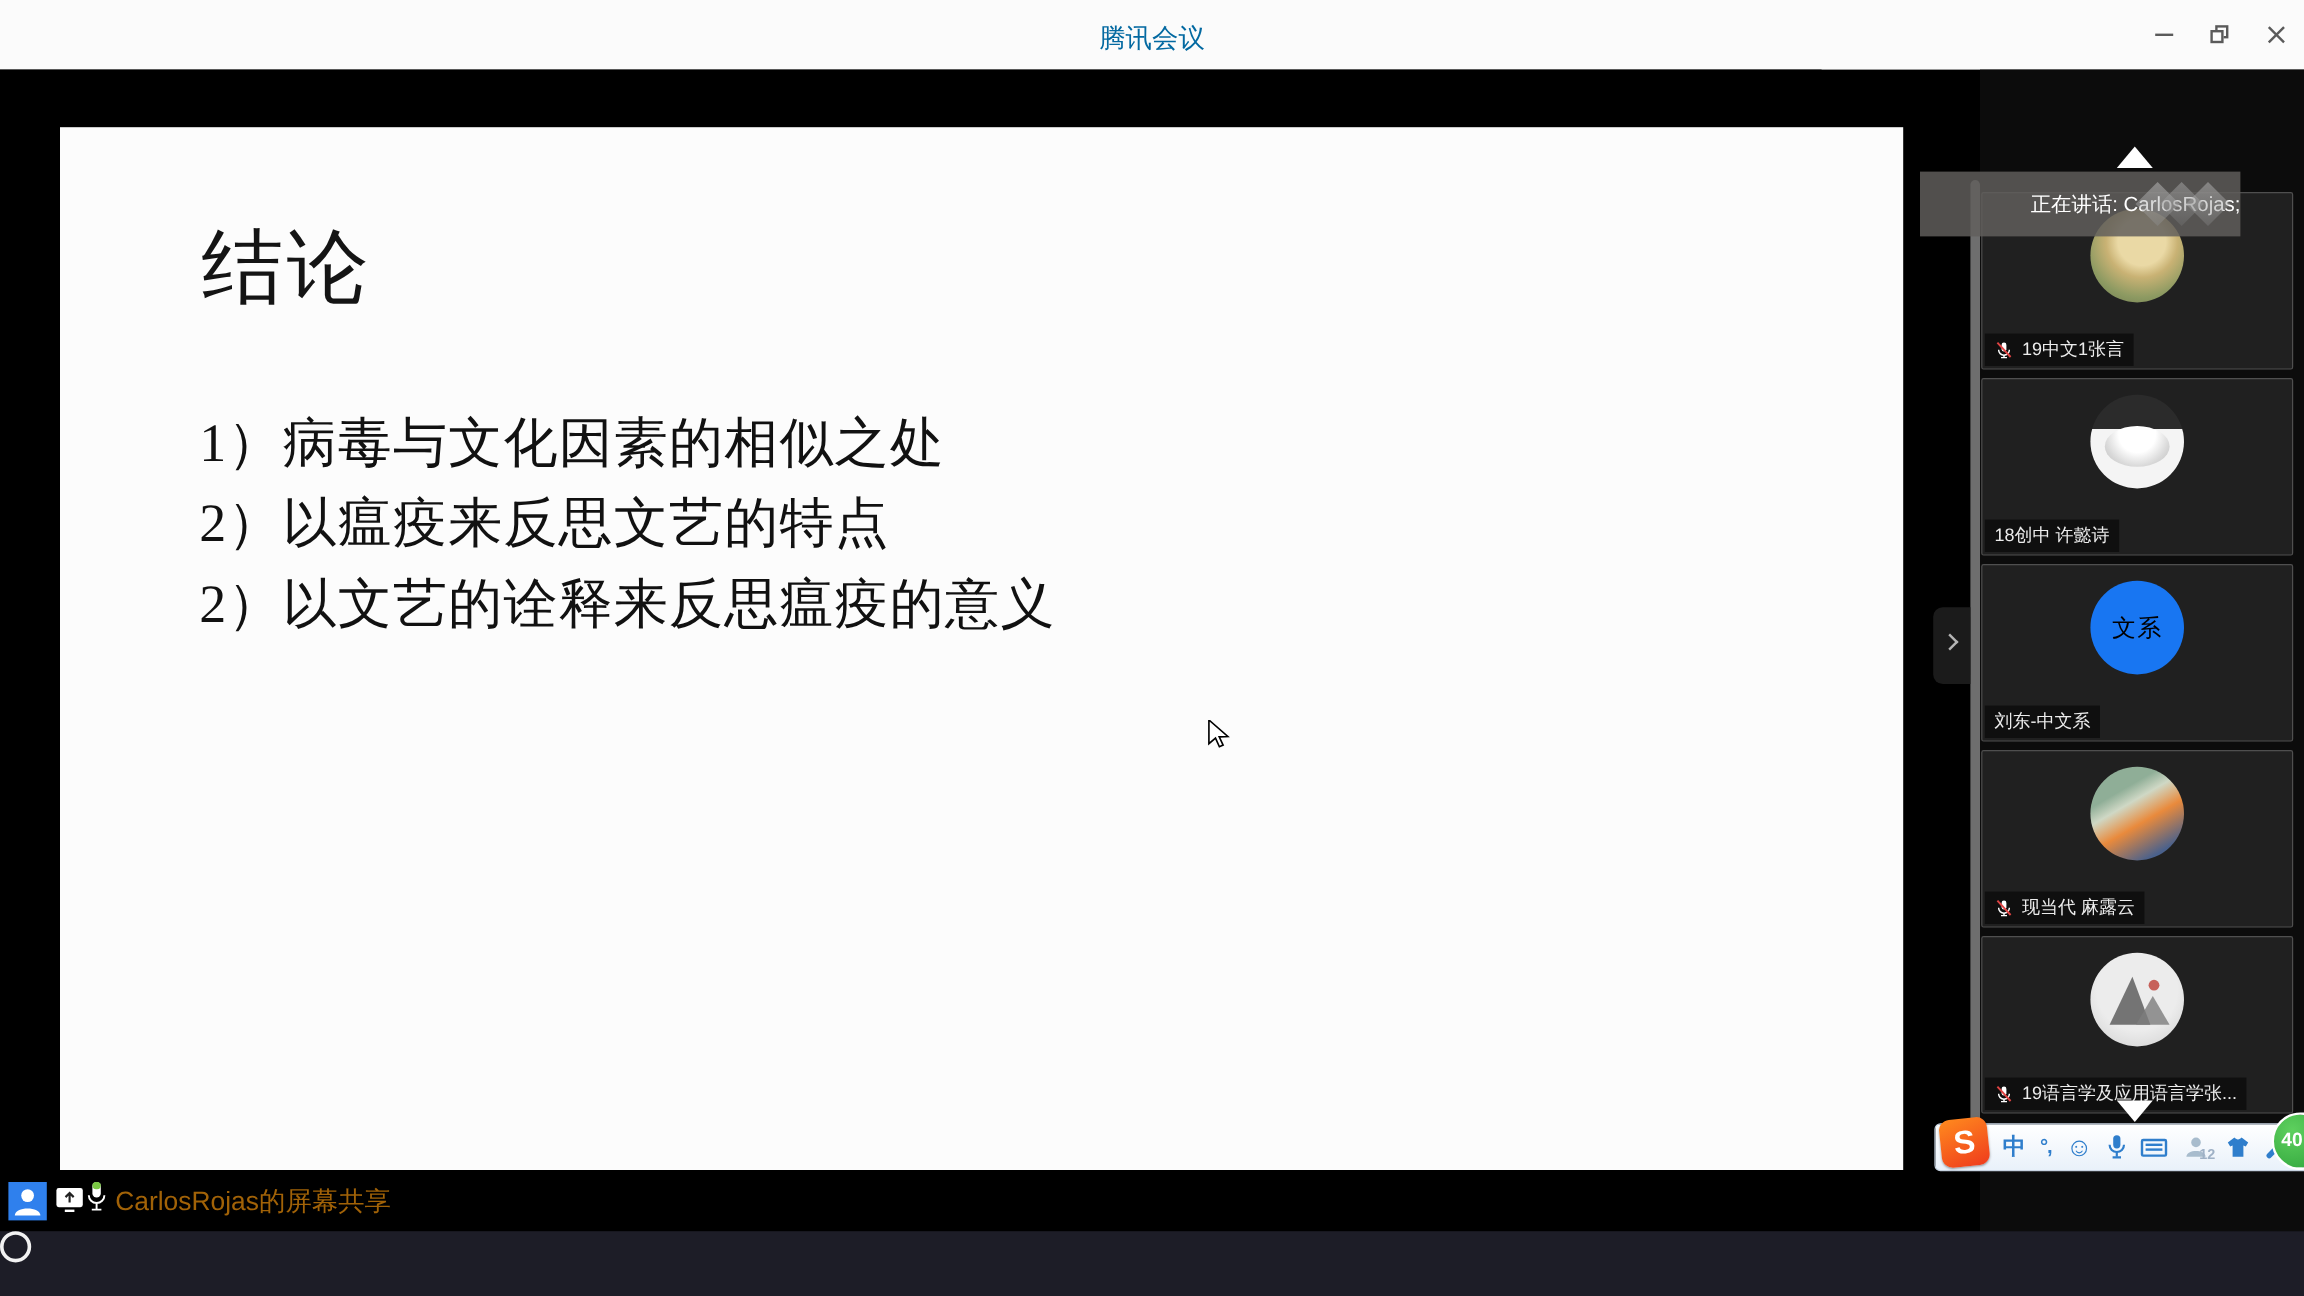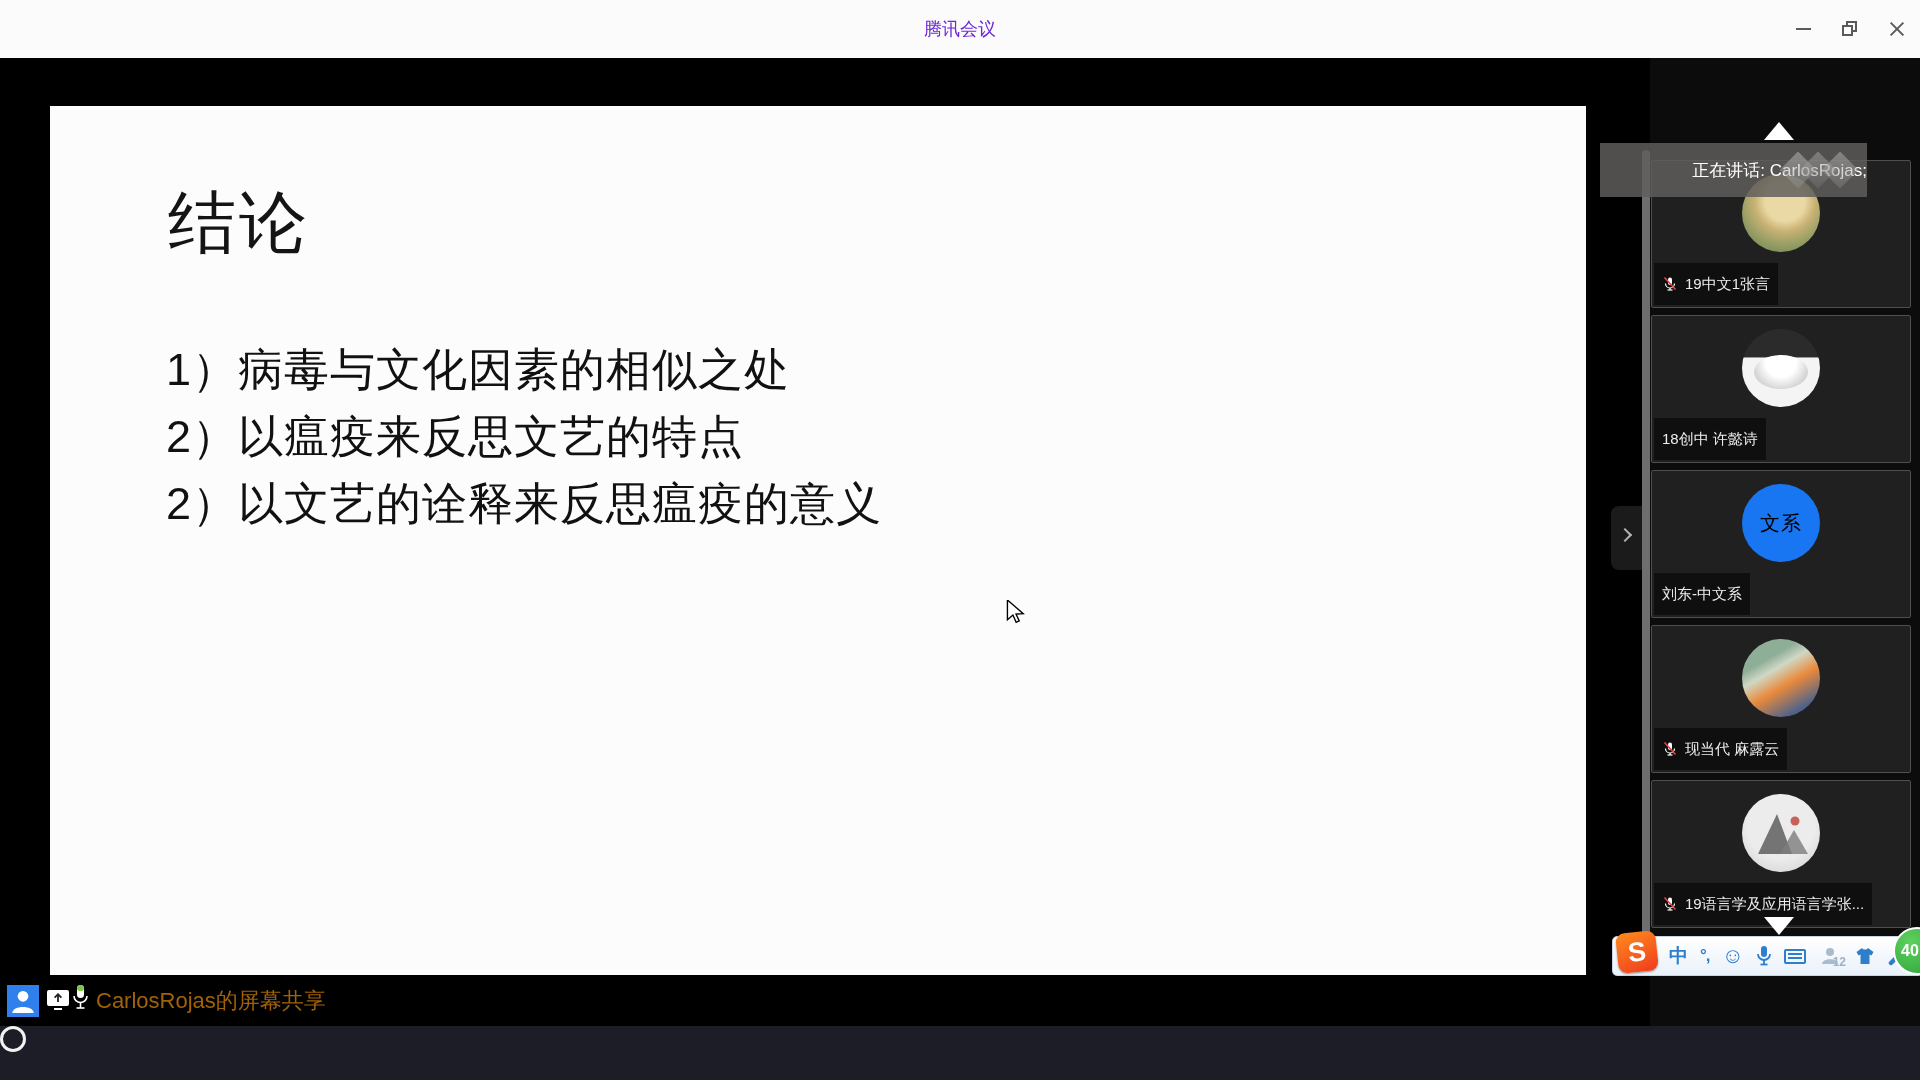--- a/index.html
+++ b/index.html
@@ -3,37 +3,37 @@
 <meta charset="utf-8">
 <style>
   * { margin:0; padding:0; box-sizing:border-box; }
   html,body { width:1920px; height:1080px; overflow:hidden; background:#000;
     font-family:"Liberation Sans","DejaVu Sans",sans-serif; }
   .screen { position:relative; width:1920px; height:1080px; background:#000; overflow:hidden; }
 
   
   .titlebar { position:absolute; left:0; top:0; width:1920px; height:58px; background:#fbfbfb; }
   .titlebar .title { position:absolute; left:0; right:0; top:17px; text-align:center;
-    font-size:18px; color:#6d28d9; }
+    font-size:22px; color:#0369a1; }
   .winbtn { position:absolute; top:0; width:45px; height:58px; cursor:default; }
   .winbtn.min { left:1785px; } .winbtn.max { left:1830px; } .winbtn.close { left:1876px; }
   .glyph-min { position:absolute; left:11px; top:28px; width:15px; height:0; border-top:2px solid #5a5a5a; }
   .glyph-max-back { position:absolute; left:16px; top:21px; width:11px; height:11px; border:2px solid #5a5a5a; }
   .glyph-max-front { position:absolute; left:12px; top:25px; width:11px; height:11px; border:2px solid #5a5a5a; background:#fbfbfb; }
   .glyph-close { position:absolute; left:12px; top:20px; width:18px; height:18px; }
   .glyph-close:before,.glyph-close:after { content:""; position:absolute; left:8px; top:0; width:2px; height:18px; background:#5a5a5a; }
   .glyph-close:before { transform:rotate(45deg);} .glyph-close:after { transform:rotate(-45deg);}
 
   
   .main { position:absolute; left:0; top:58px; width:1518px; height:968px; background:#000; }
   .slide { position:absolute; left:50px; top:48px; width:1536px; height:869px; background:#fcfcfc; }
   .slide-title { position:absolute; left:118px; top:72px; font-size:68px; font-weight:500;
     color:#141414; letter-spacing:3px; }
   .slide-list { position:absolute; left:116px; top:230px;
-    font-family:Liberation Sans, sans-serif; font-size:45px; color:#111; }
+    font-family:Liberation Serif, serif; font-size:45px; color:#111; }
   .slide-list div { line-height:67px; letter-spacing:1px; }
   .cursor { position:absolute; left:955px; top:494px; }
 
   
   .sharebar { position:absolute; left:0; top:975px; width:1650px; height:51px; background:#000; }
   .person-tile { position:absolute; left:7px; top:10px; width:32px; height:32px; background:#2f80ed; }
   .shareicon { position:absolute; left:46px; top:14px; }
   .sharemic { position:absolute; left:72px; top:9px; }
   .share-label { position:absolute; left:96px; top:11px; color:#a16207; font-size:22px; }
 
@@ -55,21 +55,21 @@
   .t1{top:160px;} .t2{top:315px;padding-left:20px;} .t3{top:470px;} .t4{top:625px;} .t5{top:780px;}
   .avatar { position:absolute; left:90px; top:13px; width:78px; height:78px; border-radius:50%;
     overflow:hidden; display:flex; align-items:center; justify-content:center; }
   .a1 { background:radial-gradient(circle at 55% 35%, #ead9a5 0 30%, #c9b274 45%, #8d9a62 70%, #66744d 100%); }
   .a2 { background:linear-gradient(180deg,#2b2b2b 0 36%, #f4f4f4 37% 100%); }
   .a2:before { content:""; position:absolute; left:12px; top:26px; width:54px; height:34px;
     background:radial-gradient(circle at 50% 20%, #ffffff 0 40%, #d9d9d9 70%, #bbb); border-radius:50%; }
   .a3 { background:#1876f2; color:#000000; font-size:20px; letter-spacing:1px; }
   .a4 { background:linear-gradient(150deg,#8fae97 0 28%, #cfd8c5 40%, #e98a3c 58%, #4a618c 85%); }
   .a5 { background:radial-gradient(circle at 50% 40%, #ececec 0 55%, #cdcdcd 100%); }
-  .name-label { position:absolute; left:2px; bottom:2px; max-width:252px; height:42px;
+  .name-label { position:absolute; left:2px; bottom:2px; max-width:252px; height:27px;
     background:rgba(8,8,8,0.72); color:#ececec; font-size:15px; display:flex; align-items:center;
     gap:7px; padding:0 8px; white-space:nowrap; overflow:hidden; }
 
   
   .speaking { position:absolute; left:1600px; top:143px; width:267px; height:54px;
     background:rgba(96,94,92,0.84); z-index:20; display:flex; align-items:center; color:#fff;
     font-size:17px; padding-left:11px;justify-content:flex-end; }
   .wm { position:absolute; width:26px; height:26px; opacity:0.45; transform:rotate(45deg); top:14px; }
   .wm1 { right:56px; background:linear-gradient(135deg,#cfcfcf,#8a8a8a); }
   .wm2 { right:36px; background:linear-gradient(135deg,#b5b5b5,#6f6f6f); }

